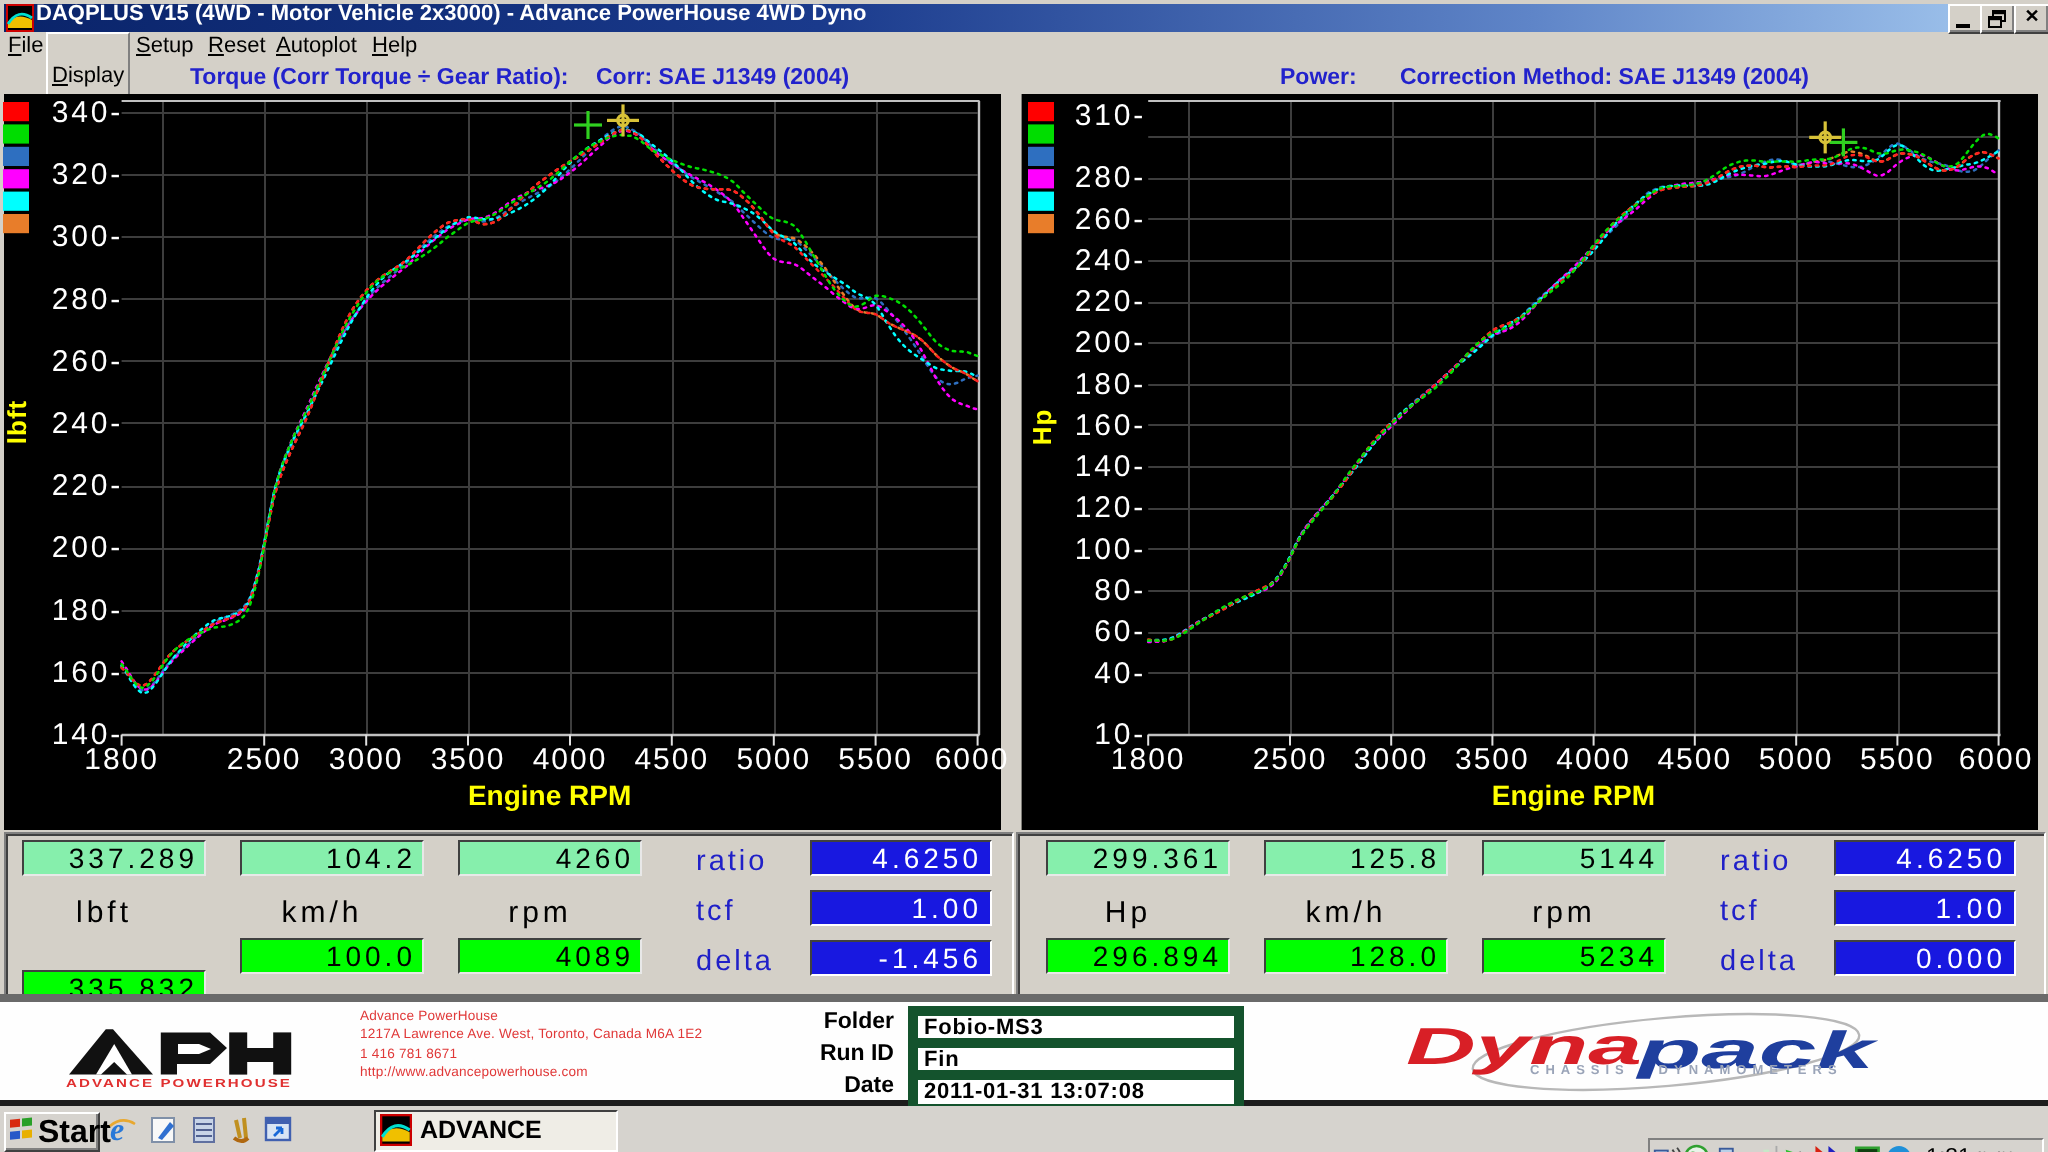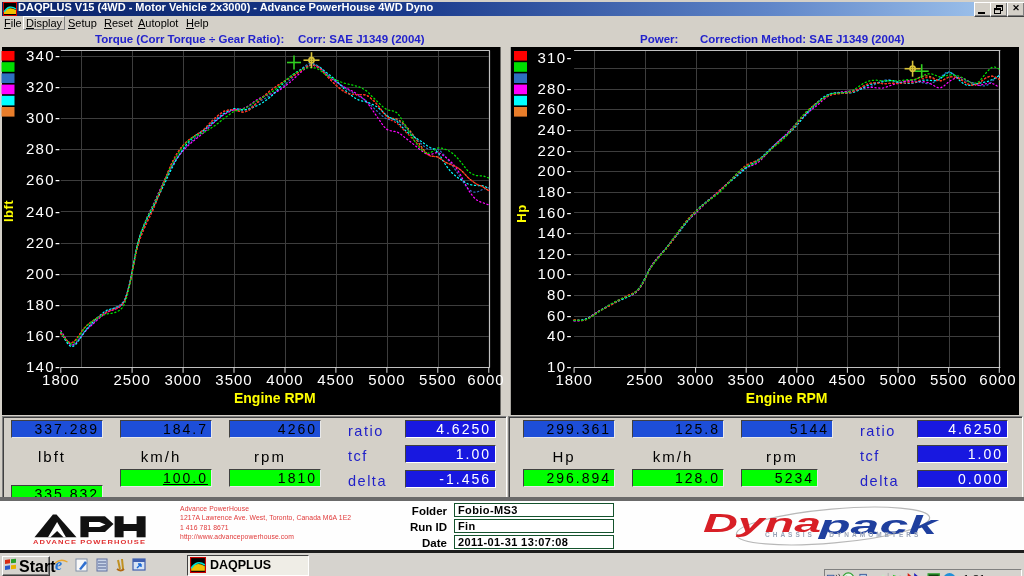--- a/index.html
+++ b/index.html
@@ -23,34 +23,34 @@
   #hdr{left:0;top:33px;width:1024px;height:14px;}
   .htxt{position:absolute;top:0px;font-size:11.5px;font-weight:bold;color:#2222cc;white-space:nowrap;}
   
   #datarow{left:0;top:415px;width:1024px;height:86px;background:#d4d0c8;}
   .panel{position:absolute;top:1px;height:82px;background:#d4d0c8;
      border:1px solid #808080;border-right-color:#fff;border-bottom-color:#fff;
      box-shadow:inset 1px 1px 0 #404040, inset -1px -1px 0 #d4d0c8;}
   .vbox{position:absolute;height:18px;border-top:1.5px solid #404040;border-left:1.5px solid #404040;
      border-bottom:1px solid #e8e8e8;border-right:1px solid #e8e8e8;
      font-size:14px;letter-spacing:2px;color:#000;text-align:right;padding-right:3px;box-sizing:border-box;line-height:16px;}
-  .ybox{background:#1d4ed8;}
+  .ybox{background:#86efac;}
   .gbox{background:#00ff00;}
   .bbox{position:absolute;height:18px;background:#1818e0;border-top:1.5px solid #404040;border-left:1.5px solid #404040;
      border-bottom:1px solid #fff;border-right:1px solid #fff;
      font-size:14px;letter-spacing:2px;color:#fff;text-align:right;padding-right:4px;box-sizing:border-box;line-height:16px;}
   .ulab{position:absolute;font-size:15px;letter-spacing:2px;color:#000;text-align:center;}
   .blab{position:absolute;font-size:14.5px;letter-spacing:1.5px;color:#2020c8;}
   
   #strip{left:0;top:501px;width:1024px;height:49px;background:#fefefe;}
   #dark2{left:0;top:550px;width:1024px;height:3px;background:#1d1d1d;}
   #dark1{left:0;top:497px;width:1024px;height:4px;background:#6a6a6a;}
   .redtxt{position:absolute;color:#e03838;font-size:6.8px;line-height:9.4px;white-space:nowrap;letter-spacing:0.1px;}
   .flabel{position:absolute;font-size:11.5px;font-weight:bold;color:#000;text-align:right;width:42px;}
-  .ffield{position:absolute;left:454px;width:155px;height:12px;background:#fff;border:1px solid #14532d;
+  .ffield{position:absolute;left:454px;width:155px;height:12px;background:#fff;border:5px solid #14532d;
      font-size:11px;font-weight:bold;color:#000;padding-left:3px;line-height:12px;letter-spacing:0.4px;}
   
   #taskbar{left:0;top:553px;width:1024px;height:23px;background:#d6d3ce;}
   #startbtn{position:absolute;left:2px;top:3px;width:46px;height:18px;background:#d6d3ce;
      border-top:1px solid #fff;border-left:1px solid #fff;border-right:1px solid #404040;border-bottom:1px solid #404040;
      box-shadow:inset -1px -1px 0 #808080;}
   #starttxt{position:absolute;left:16px;top:1px;font-size:16px;font-weight:bold;color:#000;}
   #daqbtn{position:absolute;left:187px;top:2px;width:120px;height:19px;background:#efede6;
      border-top:1px solid #404040;border-left:1px solid #404040;border-right:1px solid #fff;border-bottom:1px solid #fff;}
   #daqtxt{position:absolute;left:22px;top:2px;font-size:12.5px;font-weight:bold;color:#000;}
@@ -75,21 +75,21 @@
 <div class="winbtn abs" style="left:990px;"><svg width="10" height="9" viewBox="0 0 10 9" style="margin-top:2px">
       <rect x="2.5" y="0.5" width="6" height="5" fill="none" stroke="#000"></rect>
       <rect x="2.5" y="0.5" width="6" height="1.6" fill="#000"></rect>
       <rect x="0.5" y="3.5" width="6" height="5" fill="#d4d0c8" stroke="#000"></rect>
       <rect x="0.5" y="3.5" width="6" height="1.6" fill="#000"></rect>
     </svg></div>
 <div class="winbtn abs" style="left:1007px;">✕</div>
 
 <div id="menubar" class="abs">
   <div class="mi" style="left:4px"><u>F</u>ile</div>
-  <div class="mi" style="left:23px;border:1px solid #fff;border-right-color:#808080;border-bottom-color:#808080;padding:0 2px;top:0px;"><u>D</u>isplay</div>
+  <div class="mi" style="left:23px;border:1px solid #fff;border-right-color:#808080;border-bottom-color:#808080;padding:15px 2px;top:0px;"><u>D</u>isplay</div>
   <div class="mi" style="left:68px"><u>S</u>etup</div>
   <div class="mi" style="left:104px"><u>R</u>eset</div>
   <div class="mi" style="left:138px"><u>A</u>utoplot</div>
   <div class="mi" style="left:186px"><u>H</u>elp</div>
 </div>
 
 <div id="hdr" class="abs">
   <div class="htxt" style="left:95px">Torque (Corr Torque ÷ Gear Ratio):</div>
   <div class="htxt" style="left:298px">Corr: SAE J1349 (2004)</div>
   <div class="htxt" style="left:640px">Power:</div>
@@ -259,44 +259,44 @@
 <text x="786.7" y="355.5" fill="#ffff00" text-anchor="middle" style="font-family:&quot;Liberation Sans&quot;,sans-serif;font-size:14px;letter-spacing:0px;font-weight:bold;">Engine RPM</text>
 <text x="13" y="164.0" fill="#ffff00" text-anchor="middle" transform="rotate(-90 13 164.0)" style="font-family:&quot;Liberation Sans&quot;,sans-serif;font-size:13px;font-weight:bold;letter-spacing:0.5px">lbft</text>
 <text x="525.5" y="166.5" fill="#ffff00" text-anchor="middle" transform="rotate(-90 525.5 166.5)" style="font-family:&quot;Liberation Sans&quot;,sans-serif;font-size:13px;font-weight:bold;letter-spacing:0.5px">Hp</text>
   </svg>
 
 <div id="datarow" class="abs">
   <div class="panel" style="left:2px;width:503px;"></div>
   <div class="panel" style="left:508px;width:513px;"></div>
 
   <div class="vbox ybox" style="left:11px;top:5px;width:92px;">337.289</div>
-  <div class="vbox ybox" style="left:120px;top:5px;width:92px;">184.7</div>
+  <div class="vbox ybox" style="left:120px;top:5px;width:92px;">104.2</div>
   <div class="vbox ybox" style="left:229px;top:5px;width:92px;">4260</div>
   <div class="ulab" style="left:6px;top:33px;width:92px;">lbft</div>
   <div class="ulab" style="left:115px;top:33px;width:92px;">km/h</div>
   <div class="ulab" style="left:224px;top:33px;width:92px;">rpm</div>
   <div class="vbox gbox" style="left:11px;top:54px;width:92px;margin-top:16px;">335.832</div>
-  <div class="vbox gbox" style="left:120px;top:54px;width:92px;text-decoration:underline;">100.0</div>
-  <div class="vbox gbox" style="left:229px;top:54px;width:92px;">1810</div>
+  <div class="vbox gbox" style="left:120px;top:54px;width:92px;">100.0</div>
+  <div class="vbox gbox" style="left:229px;top:54px;width:92px;">4089</div>
   <div class="blab" style="left:348px;top:8px;">ratio</div>
   <div class="blab" style="left:348px;top:33px;">tcf</div>
   <div class="blab" style="left:348px;top:58px;">delta</div>
   <div class="bbox" style="left:405px;top:5px;width:91px;">4.6250</div>
   <div class="bbox" style="left:405px;top:30px;width:91px;">1.00</div>
   <div class="bbox" style="left:405px;top:55px;width:91px;">-1.456</div>
 
   <div class="vbox ybox" style="left:523px;top:5px;width:92px;">299.361</div>
   <div class="vbox ybox" style="left:632px;top:5px;width:92px;">125.8</div>
   <div class="vbox ybox" style="left:741px;top:5px;width:92px;">5144</div>
   <div class="ulab" style="left:518px;top:33px;width:92px;">Hp</div>
   <div class="ulab" style="left:627px;top:33px;width:92px;">km/h</div>
   <div class="ulab" style="left:736px;top:33px;width:92px;">rpm</div>
   <div class="vbox gbox" style="left:523px;top:54px;width:92px;">296.894</div>
   <div class="vbox gbox" style="left:632px;top:54px;width:92px;">128.0</div>
-  <div class="vbox gbox" style="left:741px;top:54px;width:77px;">5234</div>
+  <div class="vbox gbox" style="left:741px;top:54px;width:92px;">5234</div>
   <div class="blab" style="left:860px;top:8px;">ratio</div>
   <div class="blab" style="left:860px;top:33px;">tcf</div>
   <div class="blab" style="left:860px;top:58px;">delta</div>
   <div class="bbox" style="left:917px;top:5px;width:91px;">4.6250</div>
   <div class="bbox" style="left:917px;top:30px;width:91px;">1.00</div>
   <div class="bbox" style="left:917px;top:55px;width:91px;">0.000</div>
 </div>
 <div id="dark1" class="abs"></div>
 
 <div id="strip" class="abs"></div>
@@ -354,21 +354,21 @@
     <rect x="79" y="2" width="12" height="3" fill="#4060b0"></rect>
     <path d="M83,11 l4,-4 M87,7 l-3,0 M87,7 l0,3" stroke="#1868d8" stroke-width="1.4" fill="none"></path>
   </svg>
   <div id="daqbtn">
     <svg style="position:absolute;left:2px;top:1px" width="16" height="16" viewBox="0 0 14 14">
       <rect x="0" y="0" width="14" height="14" fill="#cc0000"></rect>
       <rect x="1" y="1" width="12" height="12" fill="#000"></rect>
       <path d="M1,12 L1,9 Q6,4 13,8 L13,12 Z" fill="#f0c000"></path>
       <path d="M1,10 Q6,2 13,7" fill="none" stroke="#00e0d0" stroke-width="1.4"></path>
     </svg>
-    <div id="daqtxt">DAQPLUS</div>
+    <div id="daqtxt">ADVANCE</div>
   </div>
   <div id="tray">
     <svg style="position:absolute;left:1px;top:1px" width="130" height="16" viewBox="0 0 140 17">
       <rect x="1" y="4" width="8" height="7" fill="#3a5a9a"></rect>
       <rect x="2" y="5" width="6" height="4" fill="#c8ddf0"></rect>
       <path d="M11,4 q3,4 0,8 M13.5,3 q4,5 0,10" stroke="#444" stroke-width="1" fill="none"></path>
       <circle cx="24" cy="8" r="6" fill="#e8f4e8" stroke="#30a030" stroke-width="1.4"></circle>
       <circle cx="22" cy="7" r="2" fill="#30a030"></circle>
         <circle cx="27" cy="9" r="2" fill="#88c888"></circle>
       <rect x="36" y="3" width="8" height="6" fill="#3a5a9a"></rect>

